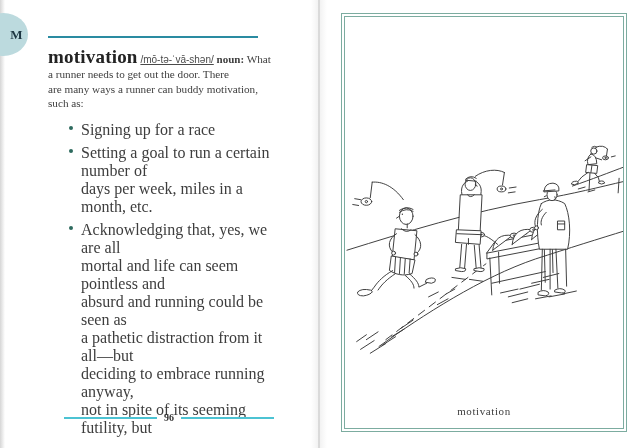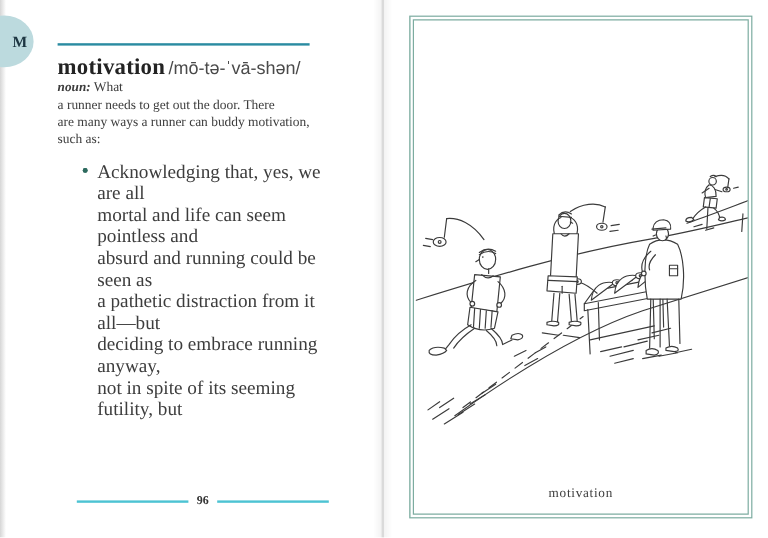--- a/index.html
+++ b/index.html
@@ -28,22 +28,22 @@
     box-sizing:border-box;
   }
   .letter-tab span{
     font-weight:bold;font-size:13px;color:#1d3642;
   }
   
   .lp-content{position:absolute;left:48px;top:30px;width:232px;}
   .entry-rule{width:210px;height:2px;background:#2a8ba1;margin-top:6px;}
   .entry{margin-top:12px;font-size:11.2px;line-height:14.3px;}
   .headword{font-weight:bold;font-size:19px;line-height:14px;color:#232323;letter-spacing:.2px;}
-  .pron{font-family:"Liberation Sans",sans-serif;font-size:15px;color:#4a4a4a;}
-  .pos{font-weight:bold;font-style:italic;font-size:11px;}
+  .pron{font-family:"Liberation Sans",sans-serif;font-size:10px;color:#4a4a4a;text-decoration:underline;}
+  .pos{font-weight:bold;font-size:11px;}
   .def{white-space:pre-line;}
   ul.bullets{list-style:none;margin:7px 0 0 0;padding:0 0 0 21px;}
   ul.bullets li{position:relative;padding-left:12px;margin-bottom:5px;}
   .bullet-dot{
     position:absolute;left:0;top:5px;width:4px;height:4px;border-radius:50%;
     background:#2d6a5e;
   }
   .bullet-text{white-space:pre-line;}
   
   .folio{position:absolute;left:64px;top:412px;width:210px;display:flex;align-items:center;gap:7px;}
@@ -84,20 +84,26 @@
       <span class="pos">noun:</span>
       <span class="def">What
 a runner needs to get out the door. There
 are many ways a runner can buddy motivation,
 such as:</span>
     </p>
 
     <ul class="bullets">
       <li>
         <span class="bullet-dot"></span>
+        <span class="bullet-text">Signing up for a race</span>
+      </li>
+      <li>
+        <span class="bullet-dot"></span>
+        <span class="bullet-text">Setting a goal to run a certain number of
+days per week, miles in a month, etc.</span>
       </li>
       <li>
         <span class="bullet-dot"></span>
         <span class="bullet-text"><span>Acknowledging that, yes, we are all
 mortal and life can seem pointless and
 absurd and running could be seen as
 a pathetic distraction from it all—but
 deciding to embrace running anyway,
 not in spite of its seeming futility, but
 </span></span>

